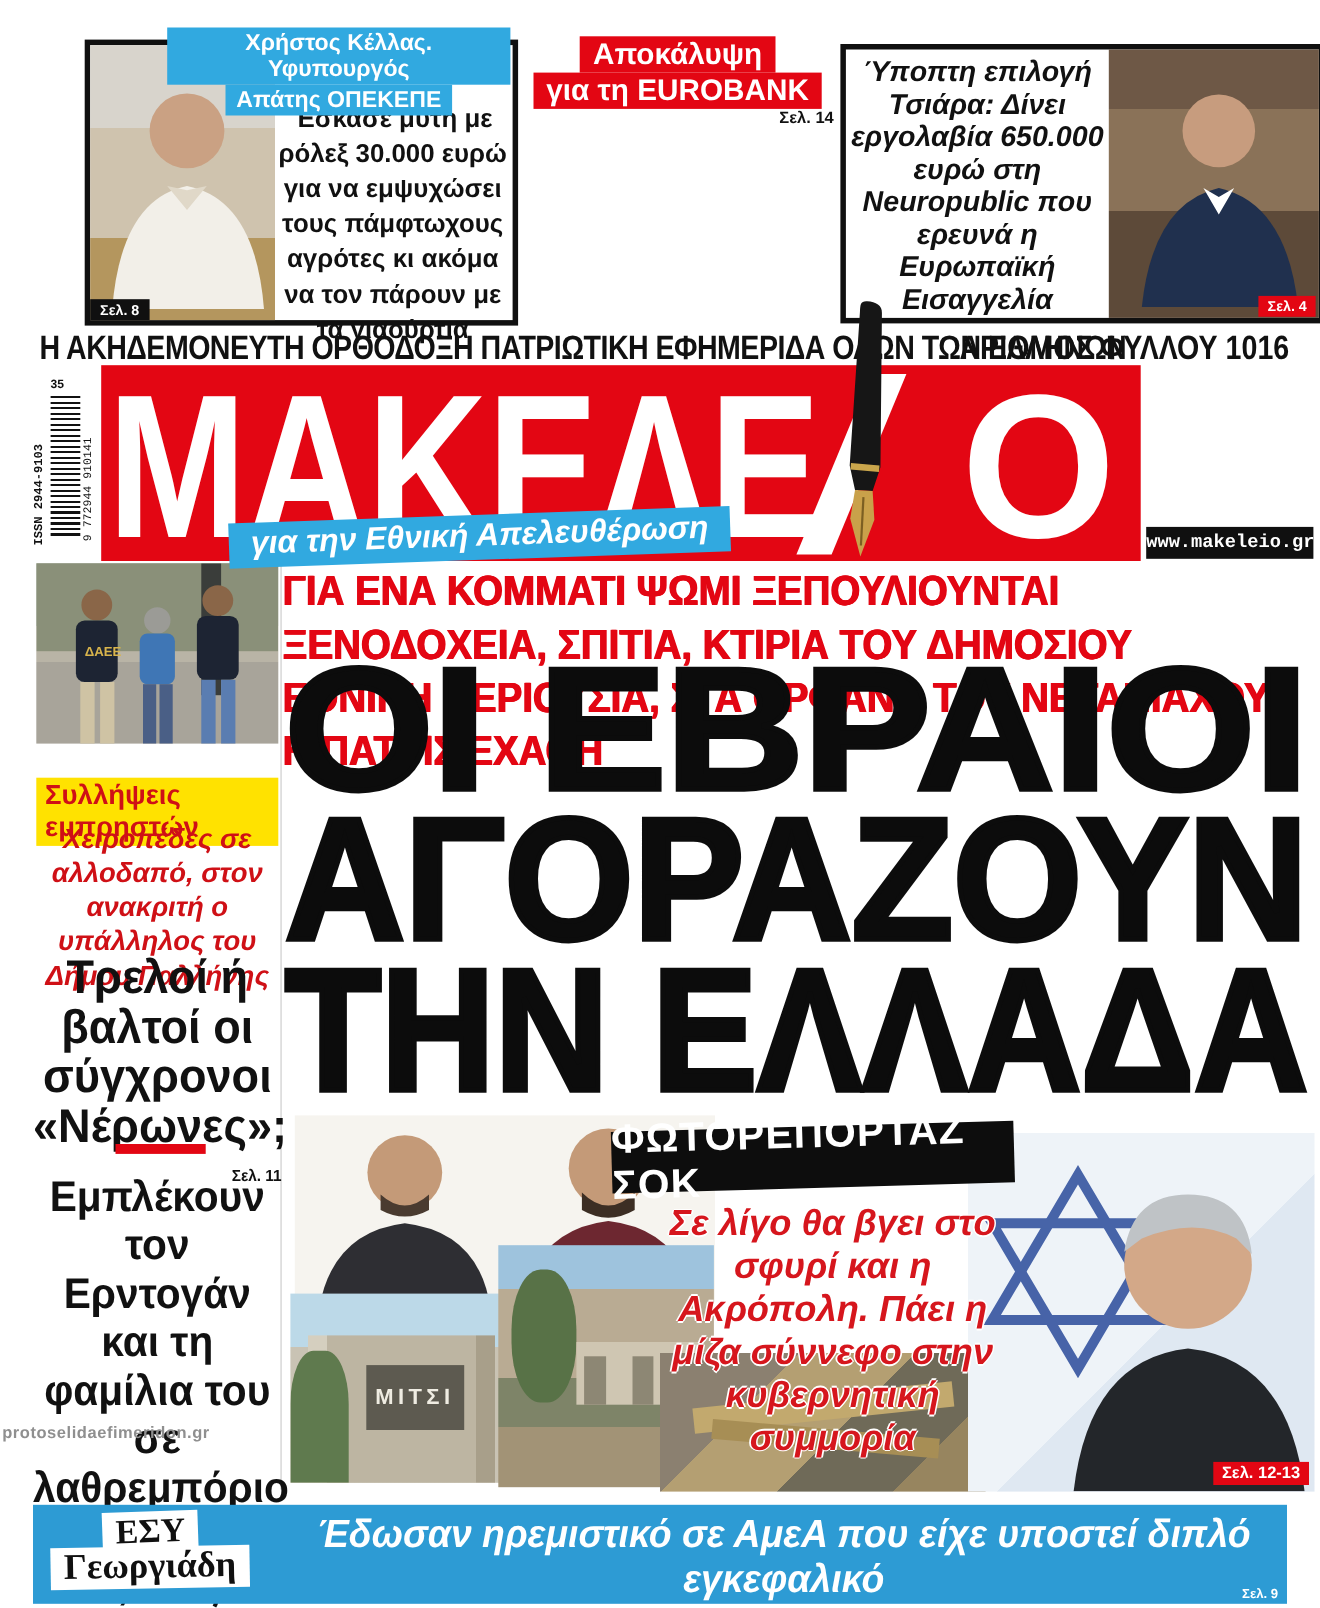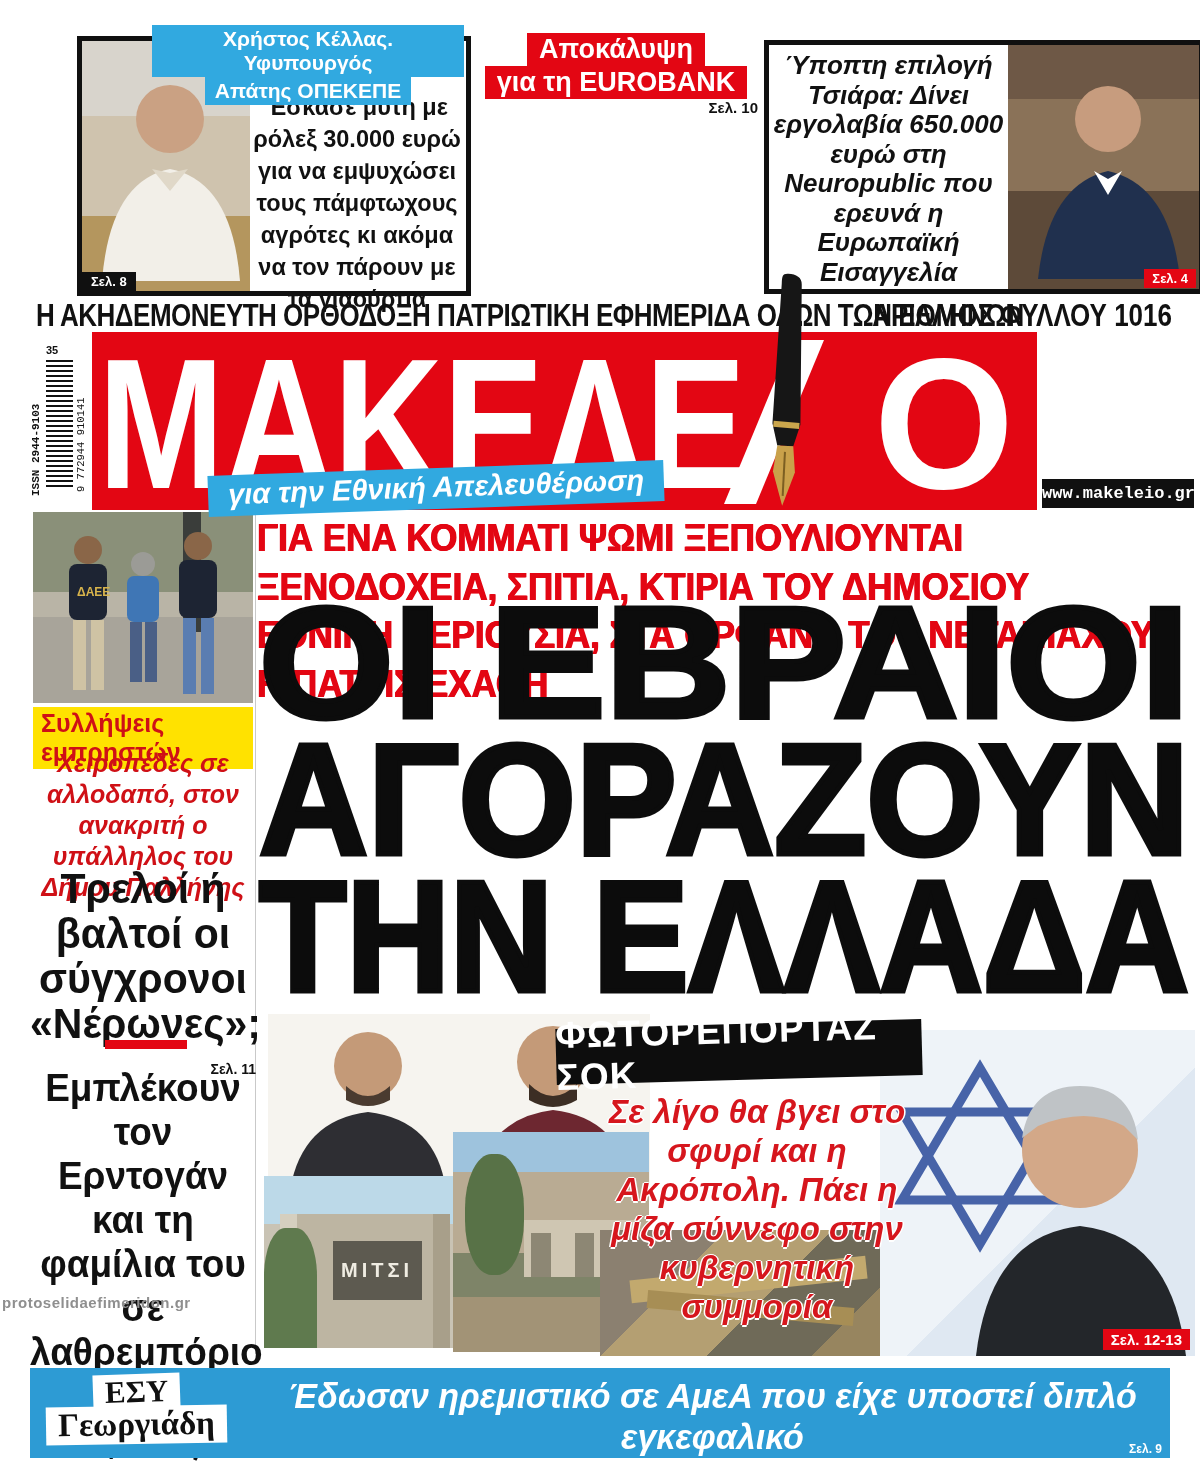--- a/index.html
+++ b/index.html
@@ -51,21 +51,21 @@
   .issn{position:absolute;left:0;top:10px;height:140px;font-size:11px;font-weight:bold;}
   .ean{position:absolute;left:45px;top:14px;height:132px;font-size:10.5px;}
   .ean-top{position:absolute;left:16px;top:-2px;font-size:11px;font-weight:bold;}
 
   
   .kicker{left:257px;top:514px;width:938px;color:#e30613;font-weight:bold;font-size:35px;line-height:44px;
           transform:scaleY(1.1);transform-origin:top left;}
   .mainhead{left:255px;top:597px;width:940px;height:412px;}
 
   
-  .sb-photo{left:33px;top:512px;width:220px;height:191px;overflow:hidden;
+  .sb-photo{left:33px;top:512px;width:220px;height:164px;overflow:hidden;
             background:linear-gradient(180deg,#9aa08f 0 35%,#b9b4a6 35% 55%,#a8a49a 55% 100%);}
   .sb-label{left:33px;top:707px;width:220px;text-align:left;}
   .sb-label .chip{background:#ffe200;color:#cf1016;font-weight:bold;font-size:25px;padding:2px 8px;}
   .sb-deck{left:33px;top:748px;width:220px;color:#cf1016;font-weight:bold;font-style:italic;font-size:25px;line-height:31px;text-align:center;}
   .sb-head1{left:30px;top:866px;width:226px;font-weight:bold;font-size:41px;line-height:43px;text-align:center;transform:scaleY(1.05);transform-origin:top center;}
   .sb-page{font-weight:bold;font-size:14px;text-align:right;}
   .sb-divider{left:105px;top:1040px;width:82px;height:9px;background:#e30613;}
   .sb-head2{left:30px;top:1066px;width:226px;font-weight:bold;font-size:37px;line-height:42px;text-align:center;transform:scaleY(1.05);transform-origin:top center;}
   .watermark{left:2px;top:1294px;color:#8f8f8f;font-weight:bold;font-size:15px;letter-spacing:0.5px;z-index:8;}
   .vdivider{left:255px;top:512px;width:1px;height:842px;background:#c9c9c9;}
@@ -114,21 +114,21 @@
         <path d="M70 128 L88 150 L106 128 L88 132 Z" fill="#e0d8c8"></path>
       </svg>
       <span class="abs page-chip-dark" style="left:0;bottom:0;">Σελ. 8</span>
     </div>
     <div class="tl-text ctr">Έσκασε μύτη με ρόλεξ 30.000 ευρώ για να εμψυχώσει τους πάμφτωχους αγρότες κι ακόμα να τον πάρουν με τα γιαούρτια</div>
   </div>
 
   <div class="abs mid-story">
     <span class="chip">Αποκάλυψη</span><br>
     <span class="chip">για τη EUROBANK</span>
-    <div class="mid-page">Σελ. 10</div>
+    <div class="mid-page">Σελ. 14</div>
   </div>
 
   <div class="abs story-box tr-box">
     <div class="tr-text">Ύποπτη επιλογή Τσιάρα: Δίνει εργολαβία 650.000 ευρώ στη Neuropublic που ερευνά η Ευρωπαϊκή Εισαγγελία</div>
     <div class="tr-photo">
       <svg width="190" height="234" viewBox="0 0 190 234">
         <circle cx="100" cy="74" r="33" fill="#c79c7e"></circle>
         <path d="M30 234 Q40 140 100 126 Q162 140 172 234 Z" fill="#20304e"></path>
         <path d="M86 126 L100 150 L114 126 L100 134 Z" fill="#fff"></path>
       </svg>

